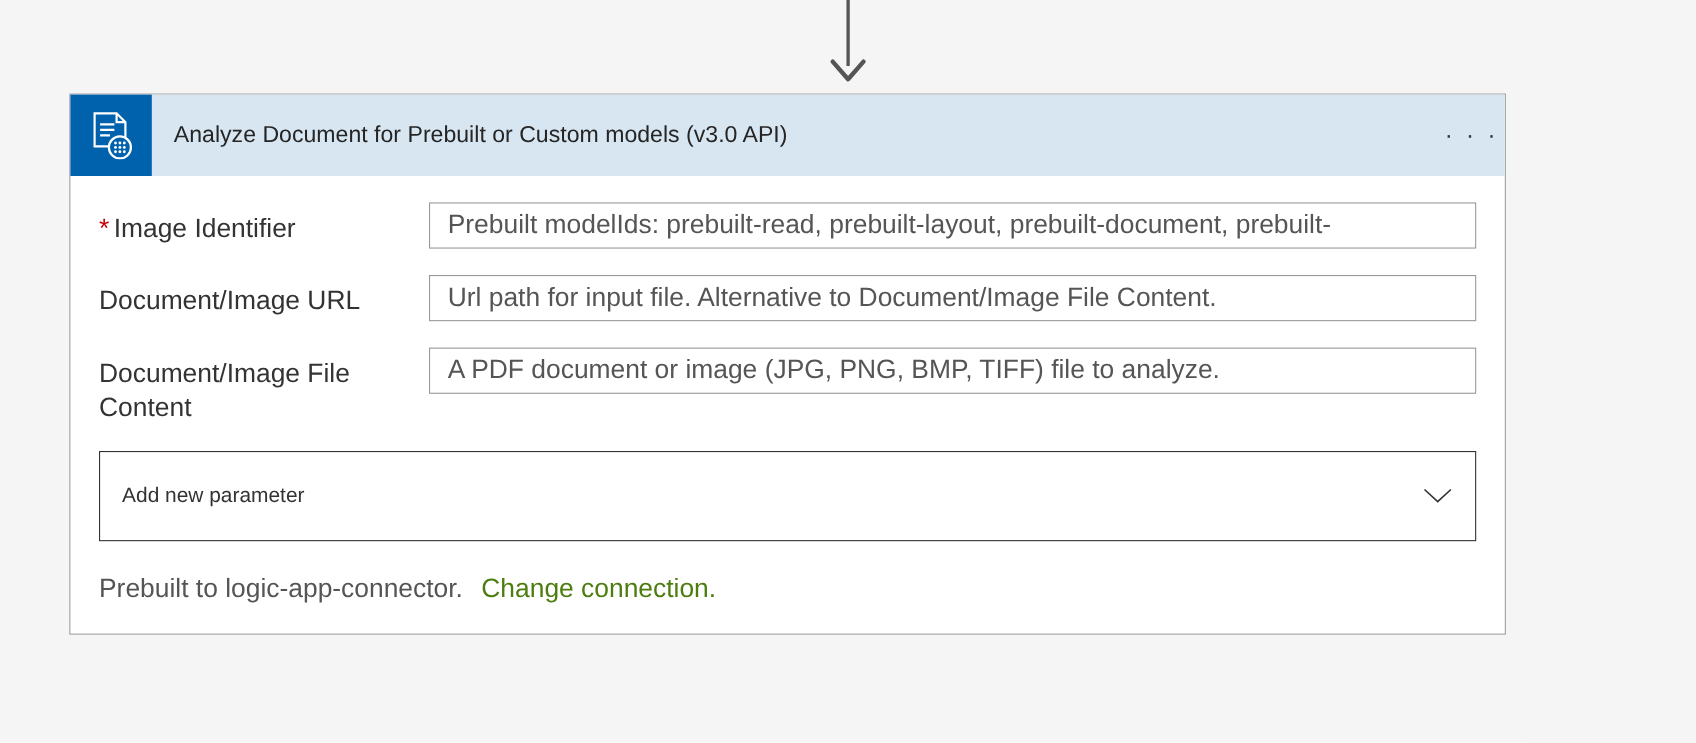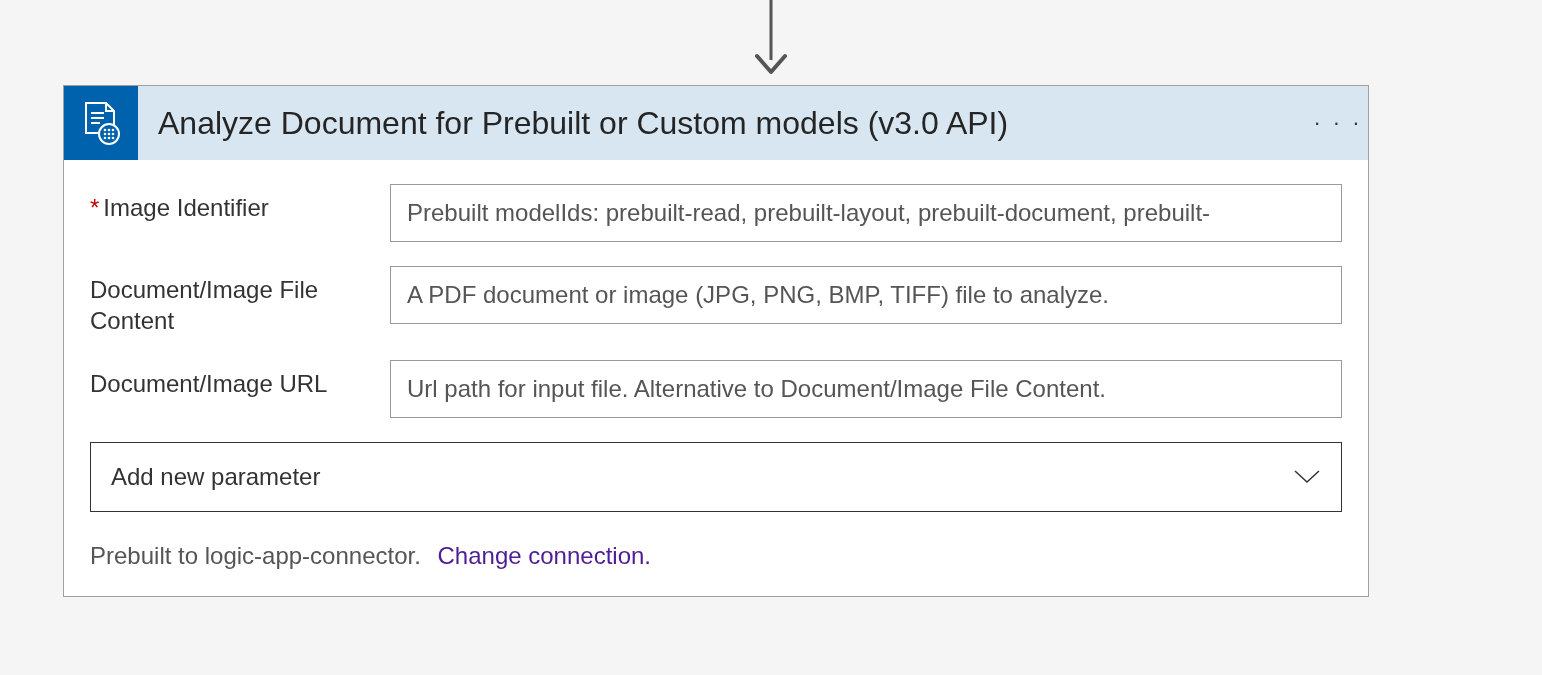--- a/index.html
+++ b/index.html
@@ -52,21 +52,21 @@
     .icon-box {
       width: 74px;
       height: 74px;
       background: #0062ad;
       display: flex;
       align-items: center;
       justify-content: center;
       flex-shrink: 0;
     }
     .card-title {
-      font-size: 32px;
+      font-size: 21px;
       font-weight: 400;
       color: #252525;
       padding-left: 20px;
       flex: 1;
     }
     .more-btn {
       width: 60px;
       height: 74px;
       display: flex;
       align-items: center;
@@ -91,51 +91,51 @@
       padding-top: 8px;
       flex-shrink: 0;
       line-height: 1.3;
     }
     .field-label .req {
       color: #c40000;
       margin-right: 4px;
     }
     .field-input {
       flex: 1;
-      height: 58px;
+      height: 42px;
       border: 1px solid #999;
       font-size: 24px;
       font-family: inherit;
       color: #333;
       padding: 0 16px;
       background: #fff;
     }
     .field-input::placeholder { color: #555; }
     .add-param {
       width: 100%;
-      height: 70px;
+      height: 82px;
       border: 1px solid #333;
       display: flex;
       align-items: center;
       justify-content: space-between;
       padding: 0 20px;
-      font-size: 24px;
+      font-size: 19px;
       color: #333;
       cursor: pointer;
       background: #fff;
       margin-top: 8px;
     }
     .chevron svg { display: block; }
     .footer-row {
       margin-top: 30px;
       font-size: 24px;
       color: #555;
     }
     .change-link {
-      color: #4c1d95;
+      color: #4d7c0f;
       cursor: pointer;
       margin-left: 10px;
     }
   </style>
 </head>
 <body>
 
 <div class="arrow-connector">
   <div class="arrow-line"></div>
   <div class="arrow-head">
@@ -175,27 +175,27 @@
   <div class="card-body">
 
     <div class="field-row">
       <div class="field-label">
         <span class="req">*</span><span>Image Identifier</span>
       </div>
       <input class="field-input" type="text" placeholder="Prebuilt modelIds: prebuilt-read, prebuilt-layout, prebuilt-document, prebuilt-" style="">
     </div>
 
     <div class="field-row">
+      <div class="field-label">Document/Image URL</div>
+      <input class="field-input" type="text" placeholder="Url path for input file. Alternative to Document/Image File Content." style="">
+    </div>
+
+    <div class="field-row">
       <div class="field-label">Document/Image File Content</div>
       <input class="field-input" type="text" placeholder="A PDF document or image (JPG, PNG, BMP, TIFF) file to analyze." style="">
-    </div>
-
-    <div class="field-row">
-      <div class="field-label">Document/Image URL</div>
-      <input class="field-input" type="text" placeholder="Url path for input file. Alternative to Document/Image File Content." style="">
     </div>
 
     <div class="add-param">
       <span>Add new parameter</span>
       <span class="chevron">
         <svg width="28" height="16" viewBox="0 0 28 16">
           <path d="M2 2 L14 13 L26 2" stroke="#333" stroke-width="1.5" fill="none"></path>
         </svg>
       </span>
     </div>

